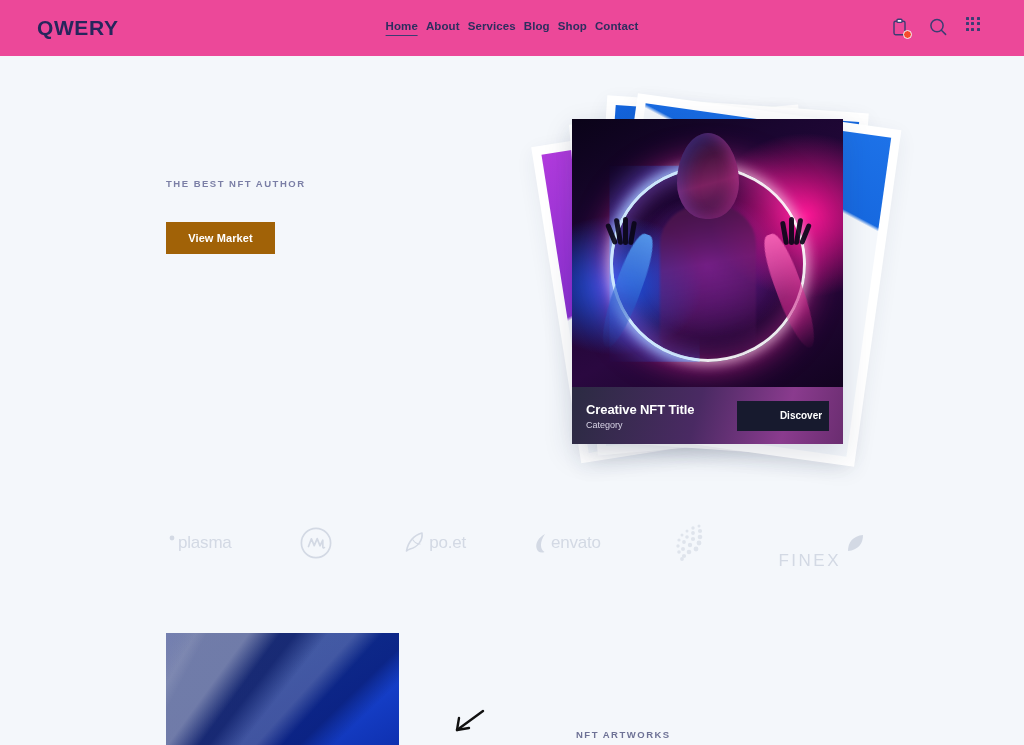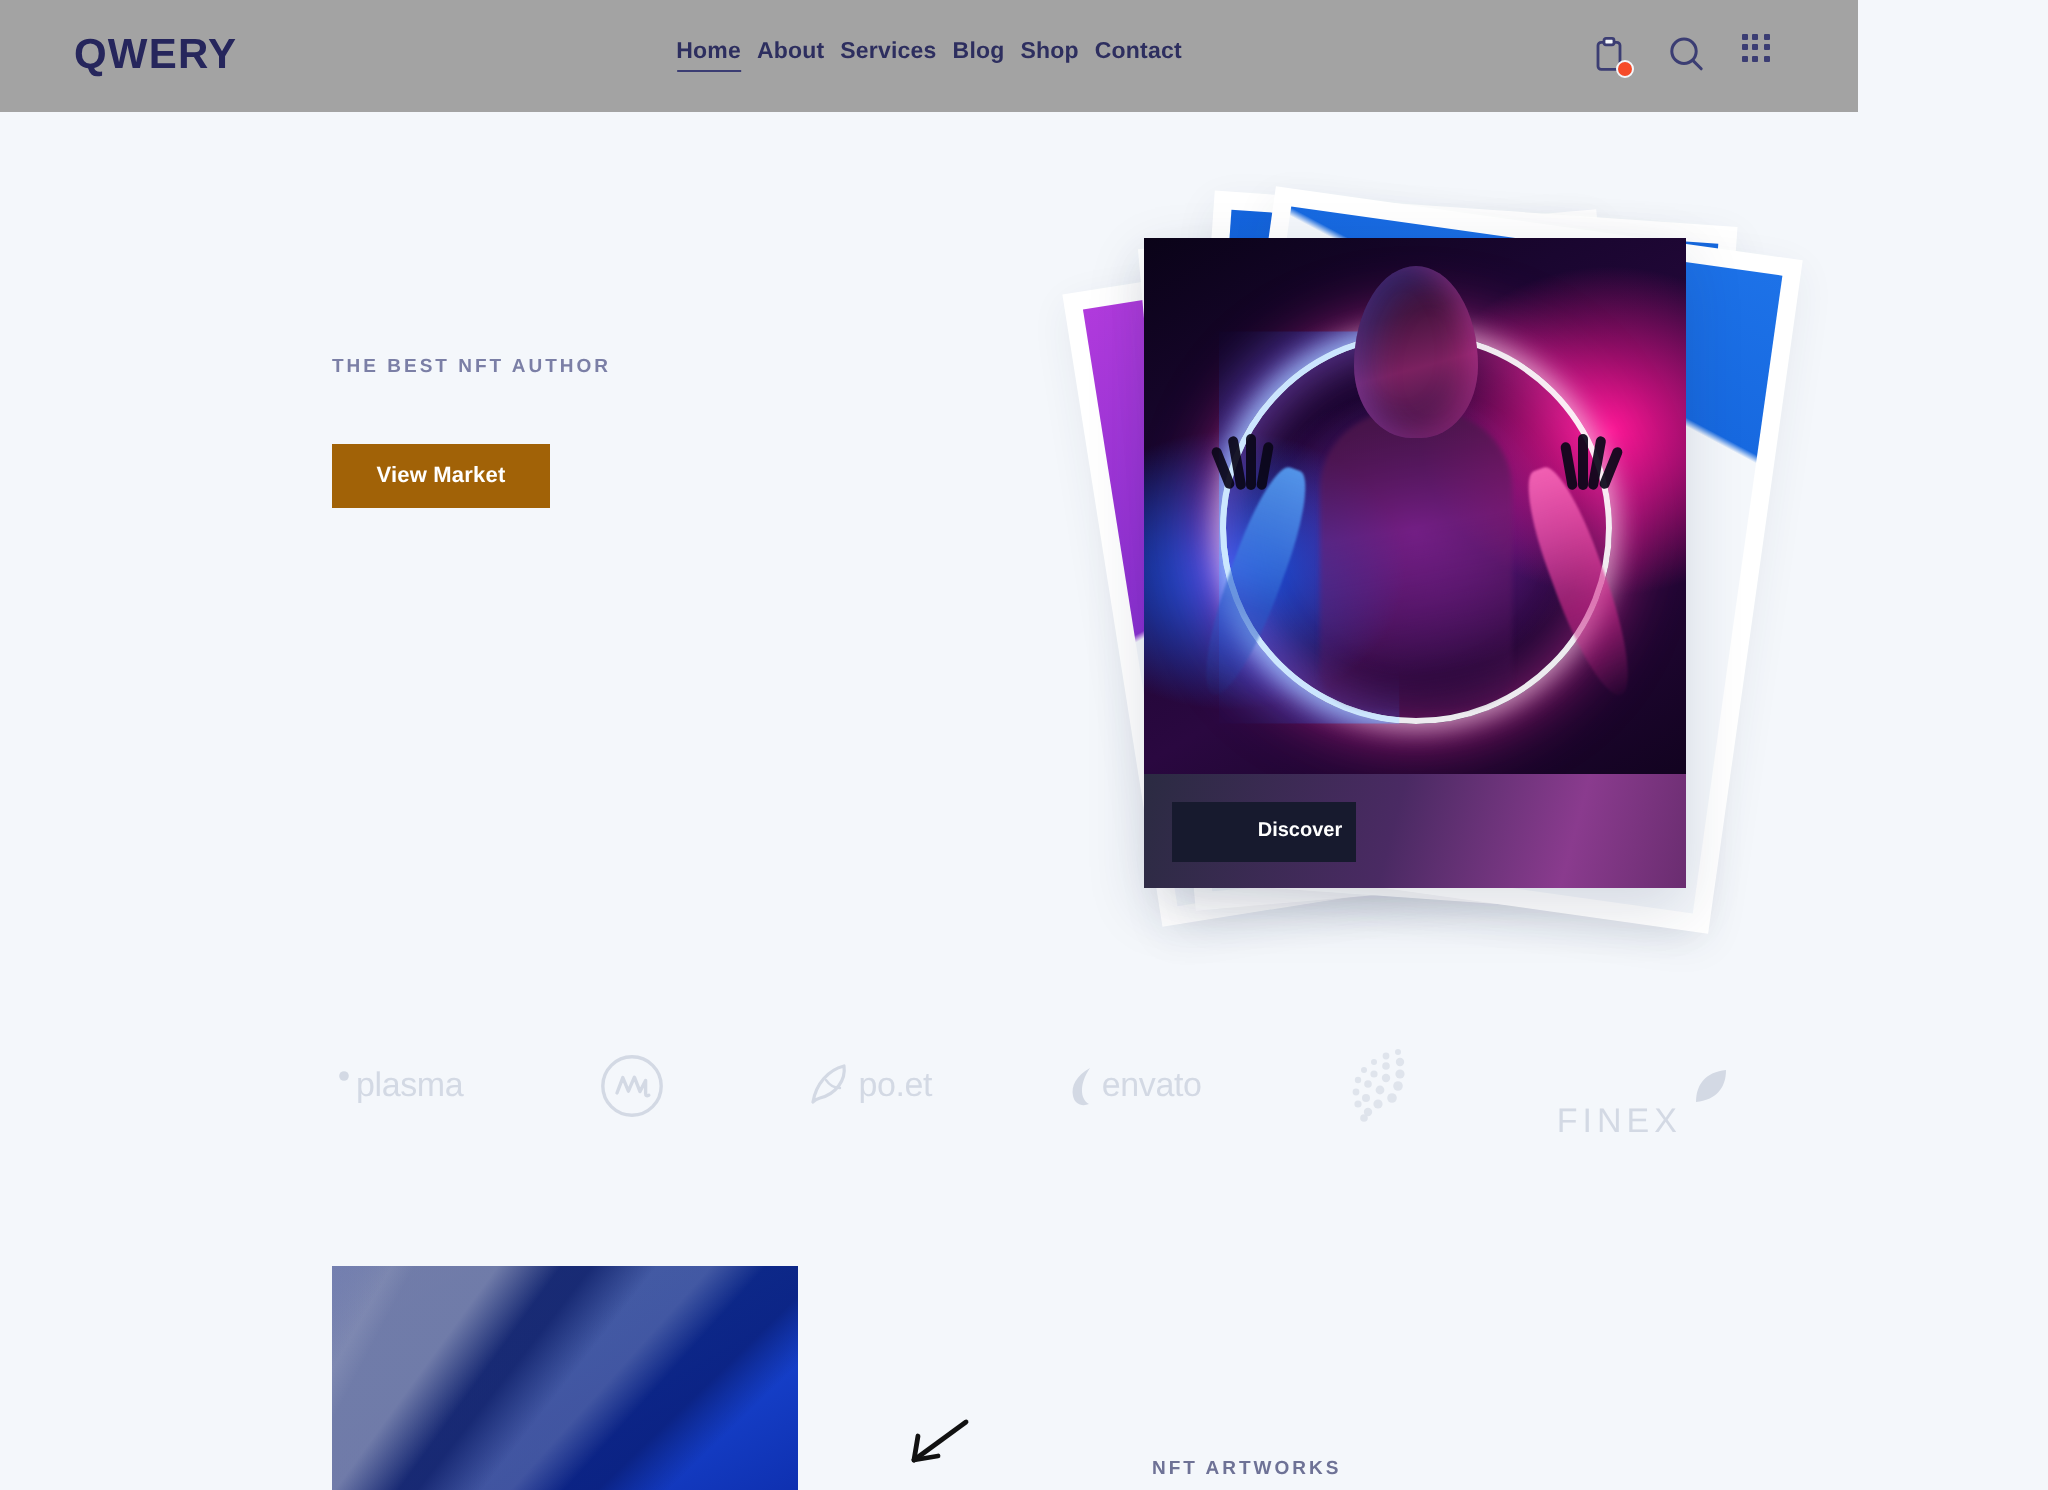--- a/index.html
+++ b/index.html
@@ -9,23 +9,23 @@
     overflow: hidden;
     background: #f4f7fb;
     font-family: "Liberation Sans", sans-serif;
     -webkit-font-smoothing: antialiased;
   }
   .page { position: relative; width: 1024px; height: 745px; background: #f4f7fb; }
 
   
   .header {
     position: absolute; top: 0; left: 0;
-    width: 929px; height: 56px;
+    width: 1024px; height: 56px;
     display: flex; align-items: center;
-    background: #a3a3a3;
+    background: #ec4899;
     padding-left: 40px;
   }
   .logo {
     position: absolute; left: 37px; top: 16px;
     font-size: 21px; font-weight: 700; letter-spacing: 0.6px;
     color: #26265c;
     font-family: "Liberation Sans", sans-serif;
   }
   .nav {
     position: absolute; left: 50%; transform: translateX(-50%); top: 20px;
@@ -295,20 +295,24 @@
             <span></span>
           </div>
         <div class="hand r">
             <span></span>
             <span></span>
             <span></span>
             <span></span>
           </div>
       </div>
       <div class="card-caption">
+        <div class="cap-text">
+          <div class="cap-title">Creative NFT Title</div>
+          <div class="cap-cat">Category</div>
+        </div>
         <button class="btn-discover">Discover</button>
       </div>
     </div>
   </div>
 
   <div class="logo-strip">
 
     <div class="brand">
       <svg width="12" height="28" viewBox="0 0 12 28">
           <circle cx="6" cy="9" r="2.4" fill="#d3d9e4"></circle>

